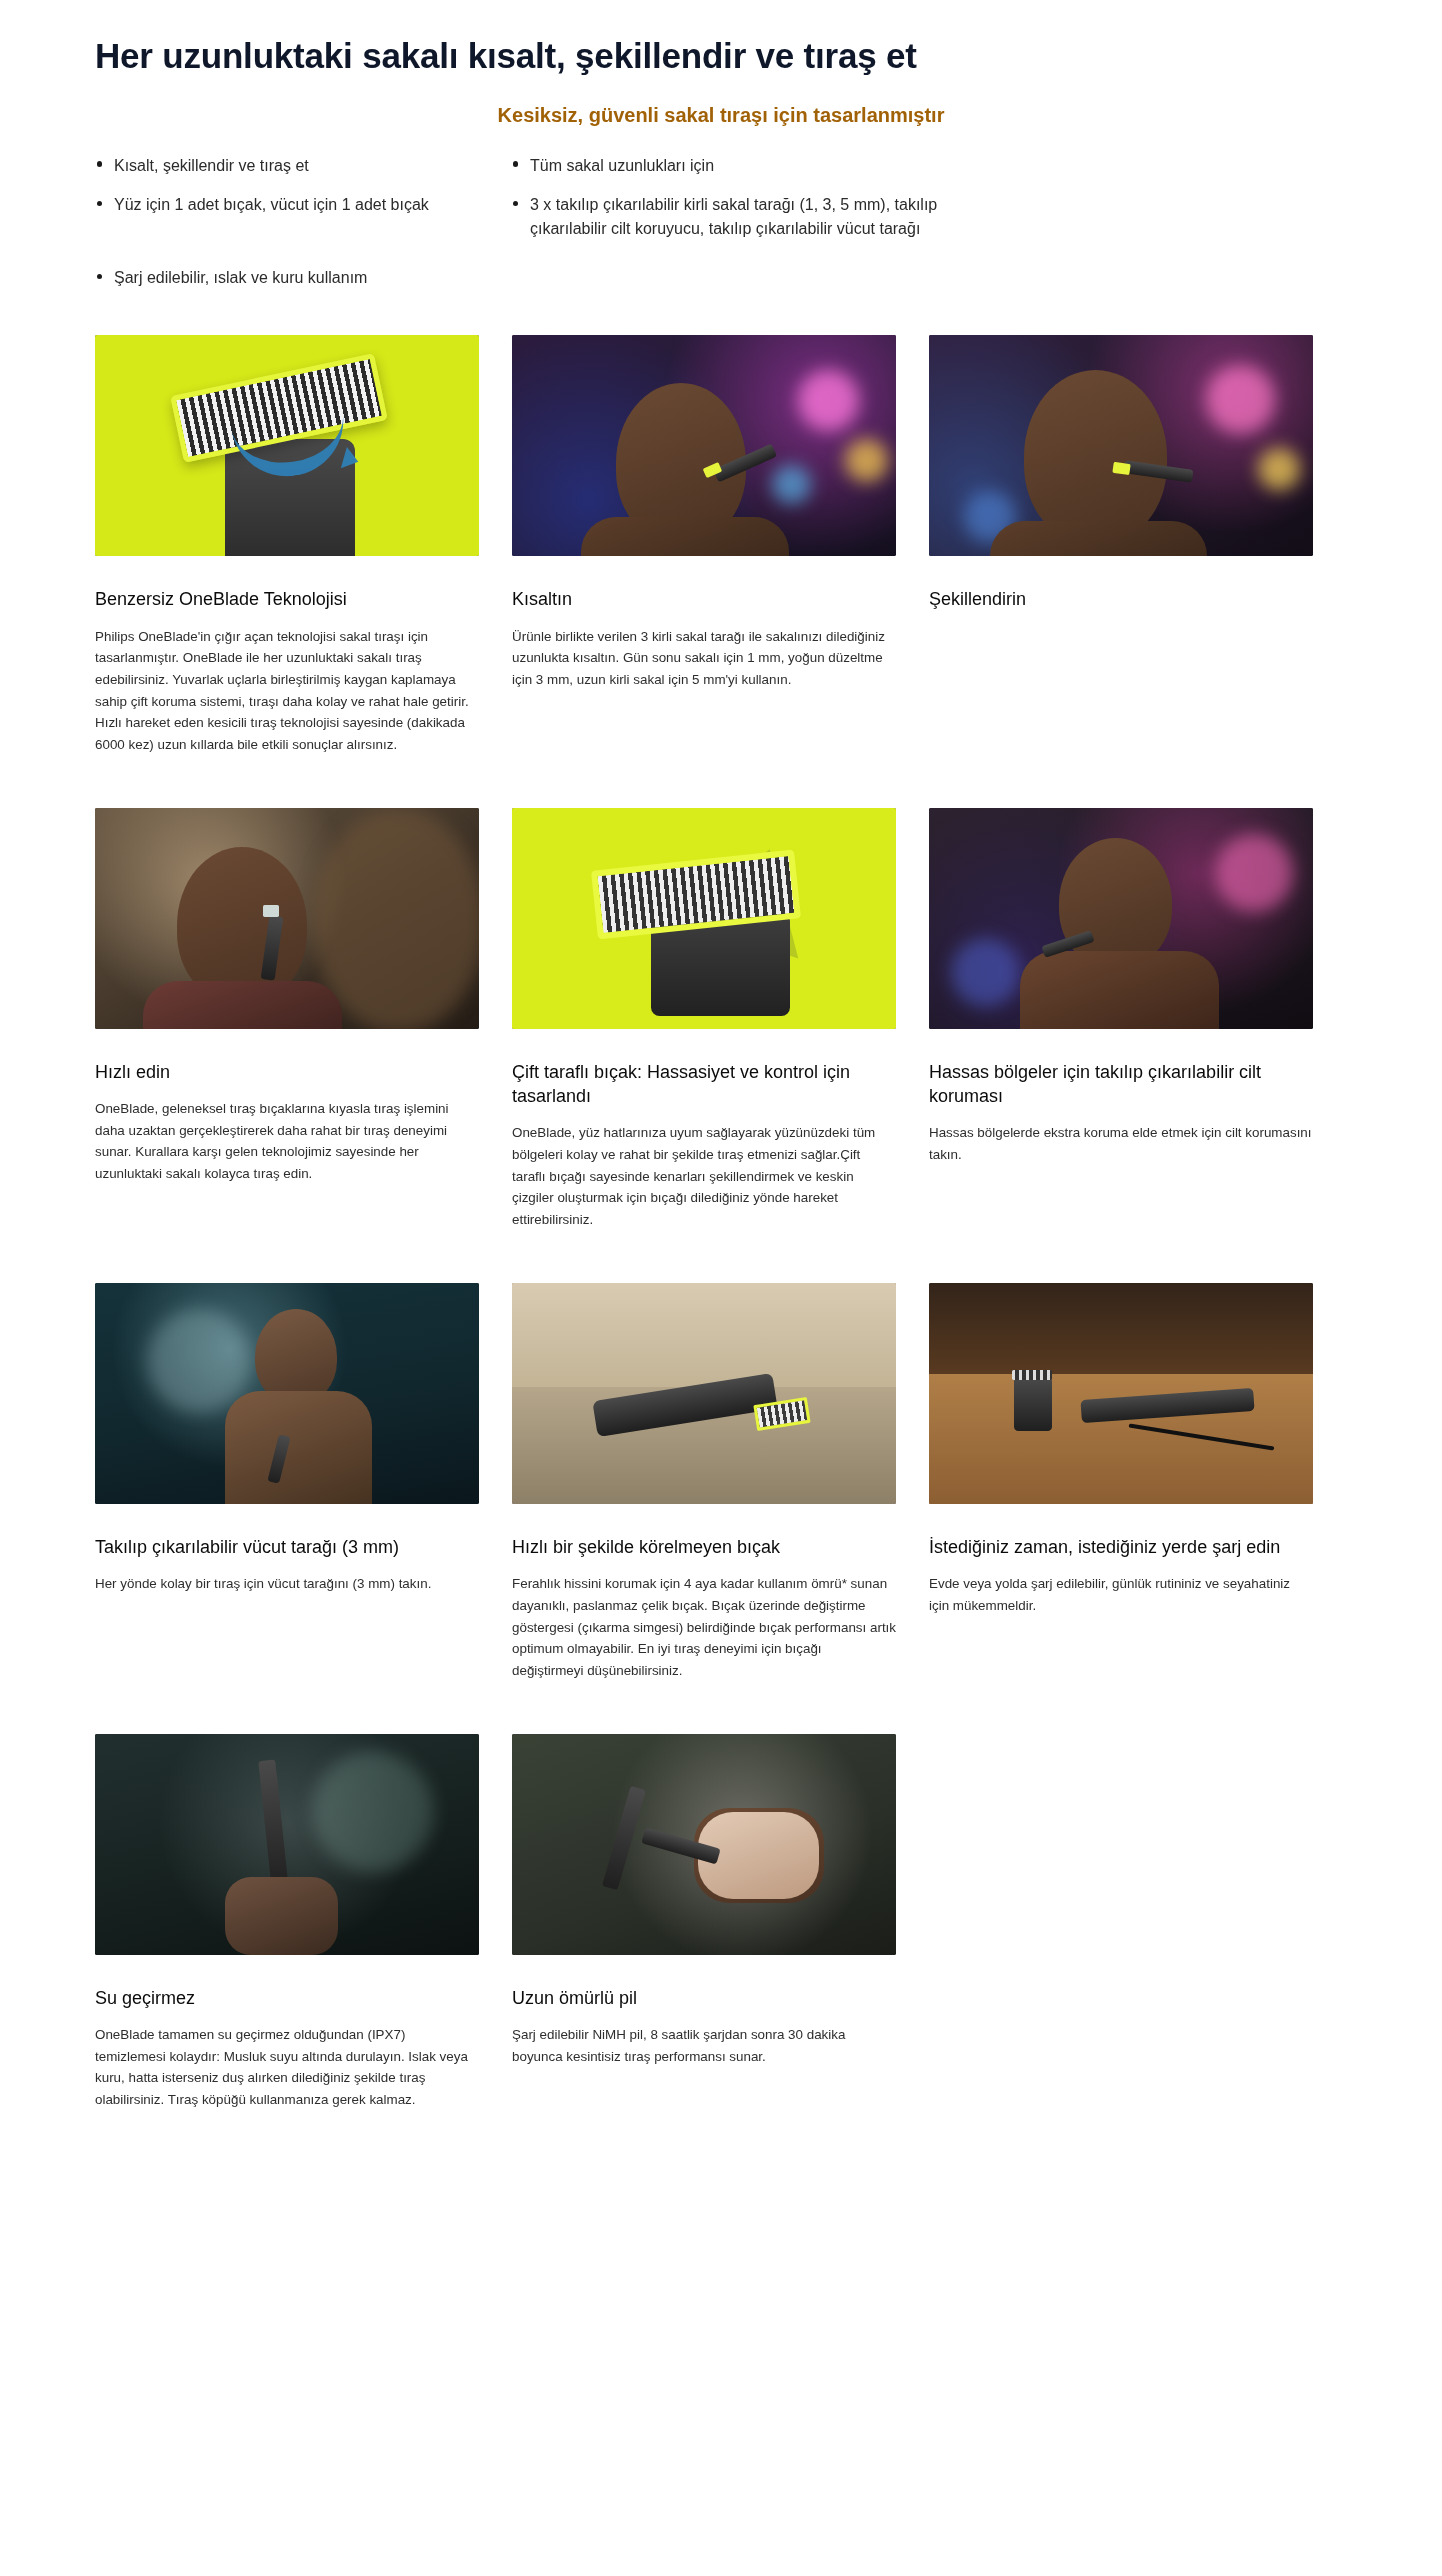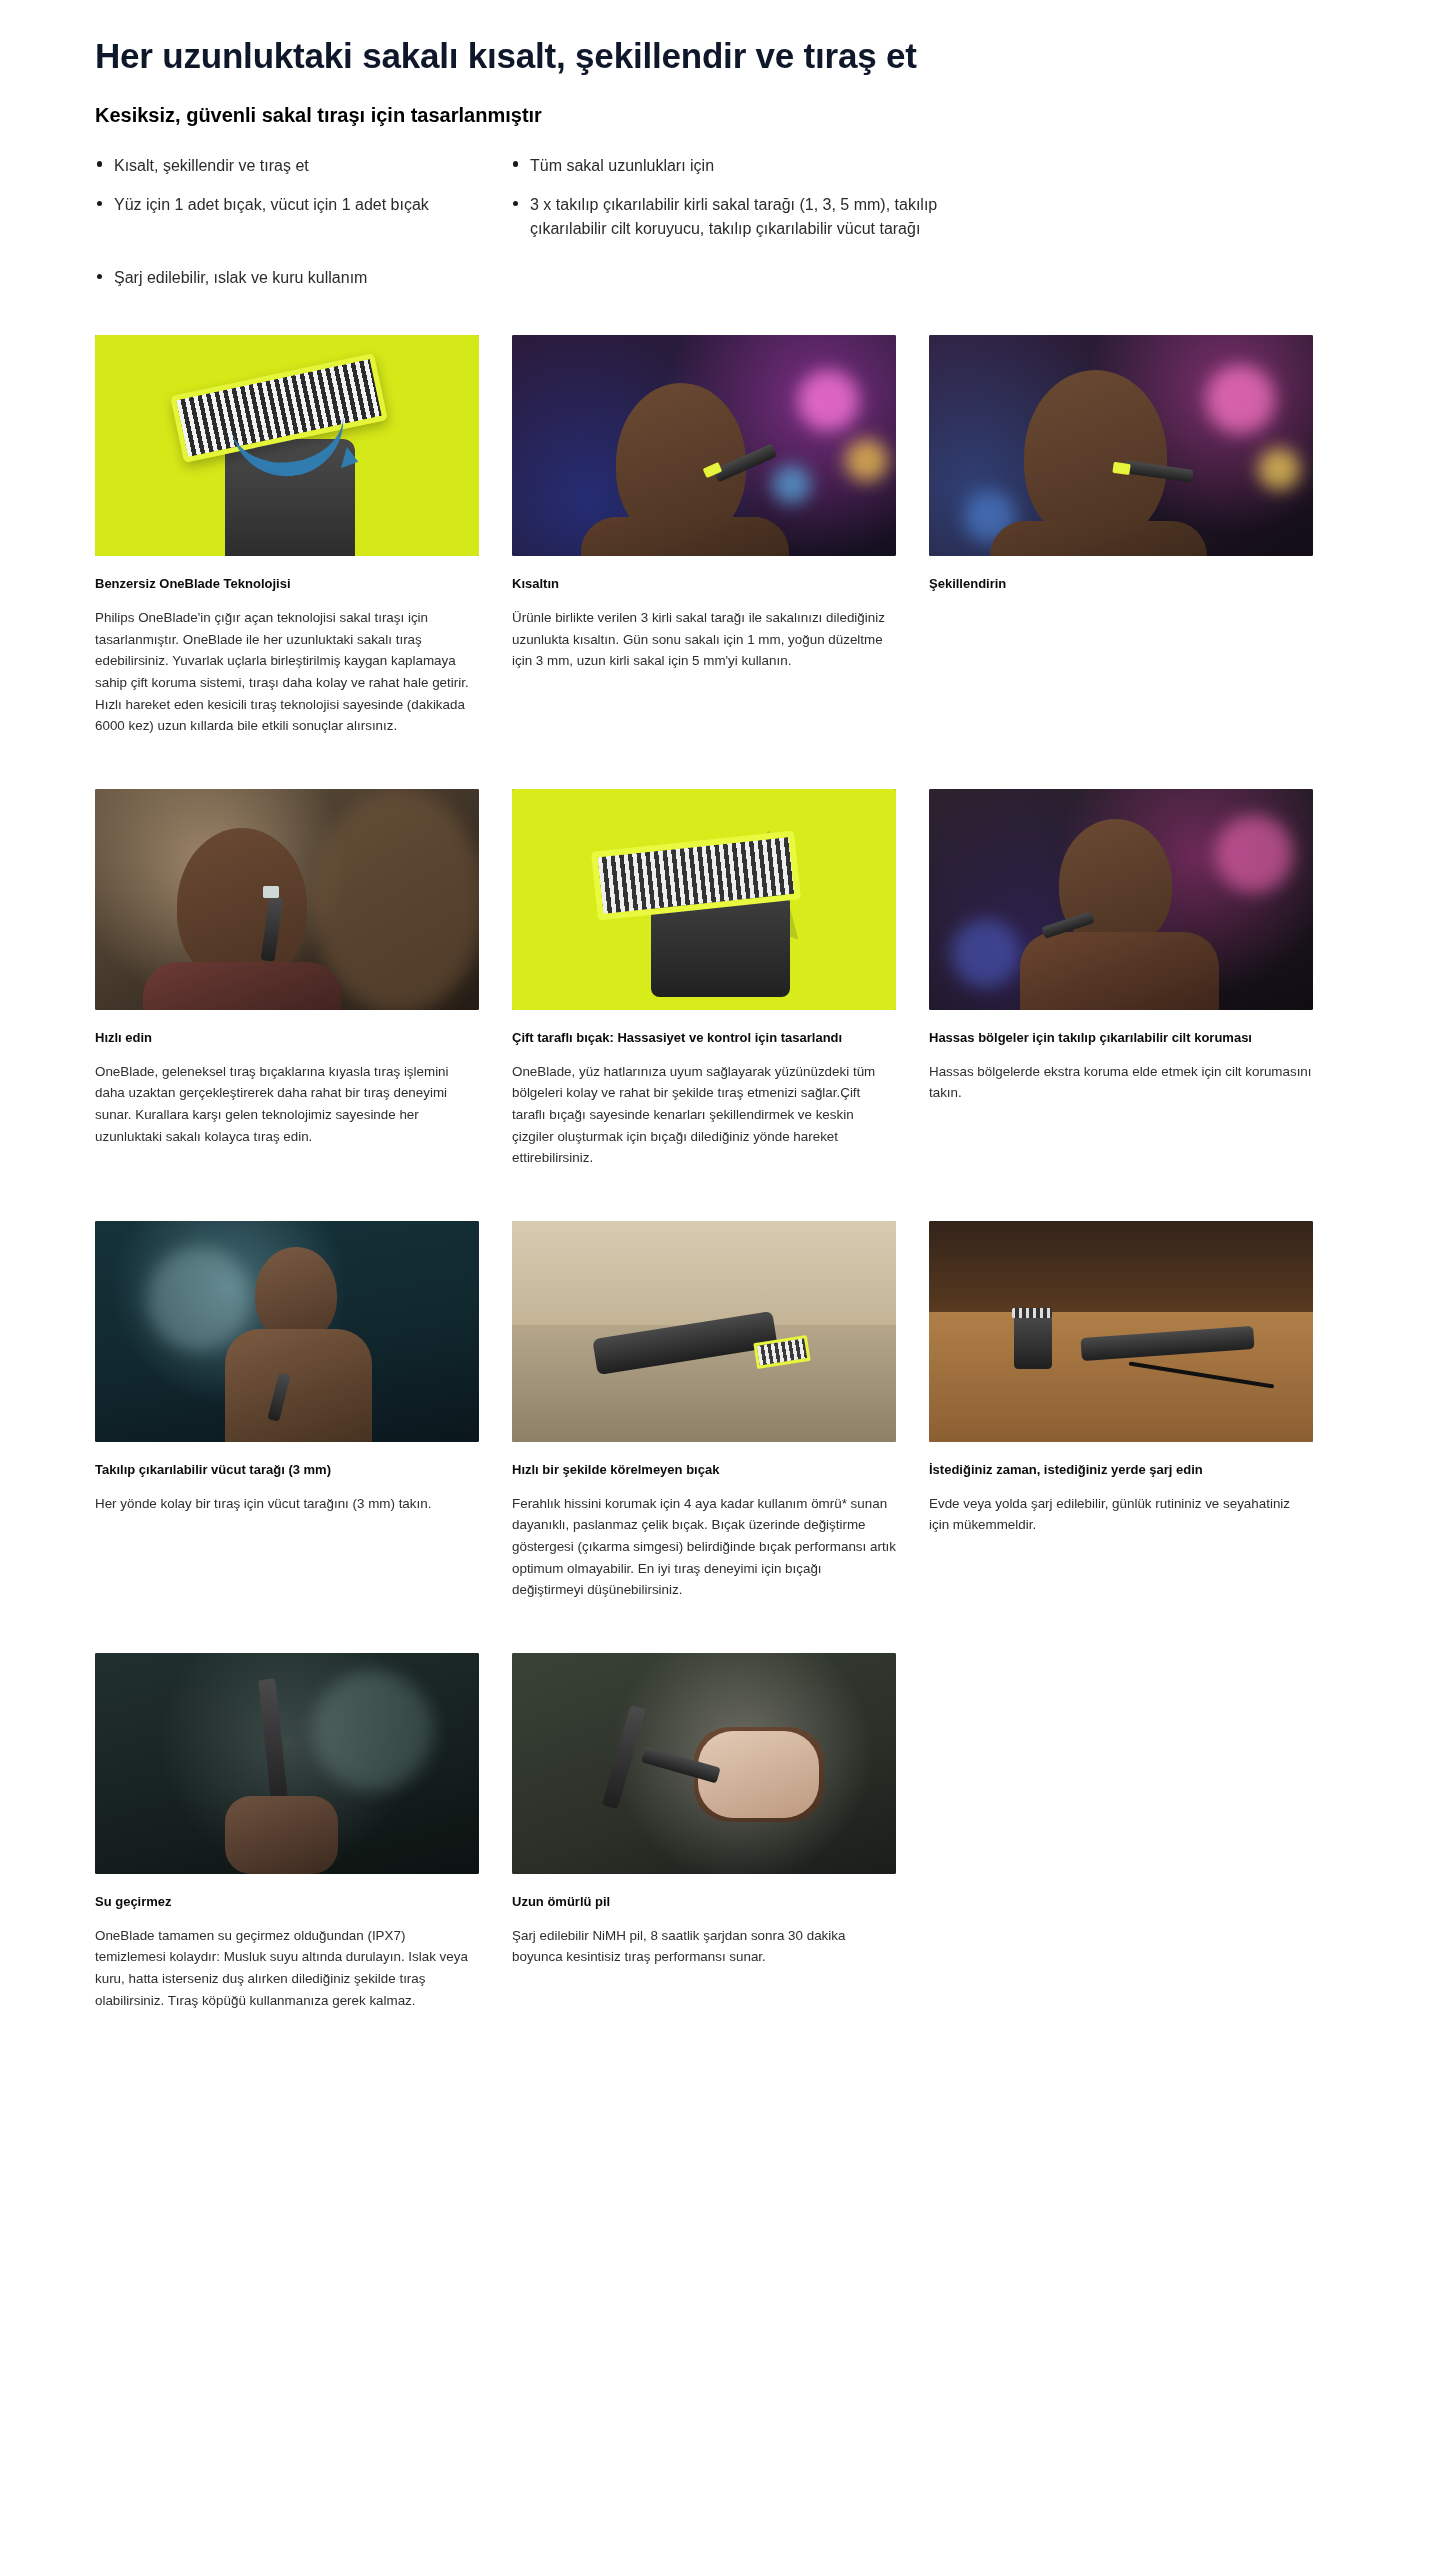--- a/index.html
+++ b/index.html
@@ -25,21 +25,22 @@
     font-weight: 700;
     margin: 0 0 0 0;
     letter-spacing: -0.2px;
     color: #0f172a;
   }
   h2.page-subtitle {
     font-size: 20px;
     line-height: 1.3;
     font-weight: 700;
     margin: 24px 0 0 0;
-    color: #000000;
+    color: #a16207;
+    text-align: center;
   }
   .bullets {
     margin: 26px 0 0 0;
     display: flex;
     gap: 0px;
   }
   .bullet-col {
     width: 416px;
     padding-right: 26px;
   }
@@ -81,24 +82,24 @@
   }
   .card .thumb {
     width: 384px;
     height: 221px;
     border-radius: 1.7px;
     overflow: hidden;
     position: relative;
     background: #333;
   }
   .card h3 {
-    font-size: 13px;
+    font-size: 18px;
     line-height: 1.35;
-    font-weight: 700;
-    margin: 19px 0 14px 0;
+    font-weight: 400;
+    margin: 31px 0 14px 0;
     color: #0b0b0b;
   }
   .card p {
     font-size: 13.4px;
     line-height: 1.62;
     margin: 0;
     color: #2e2e2e;
   }
 
   

